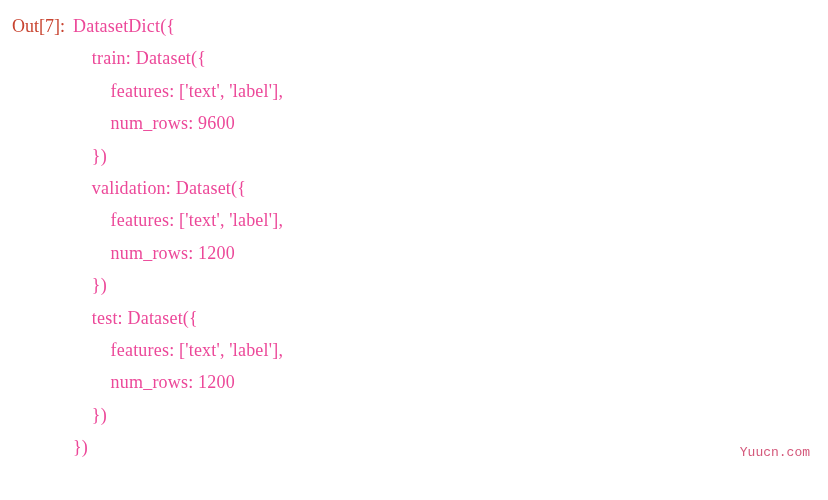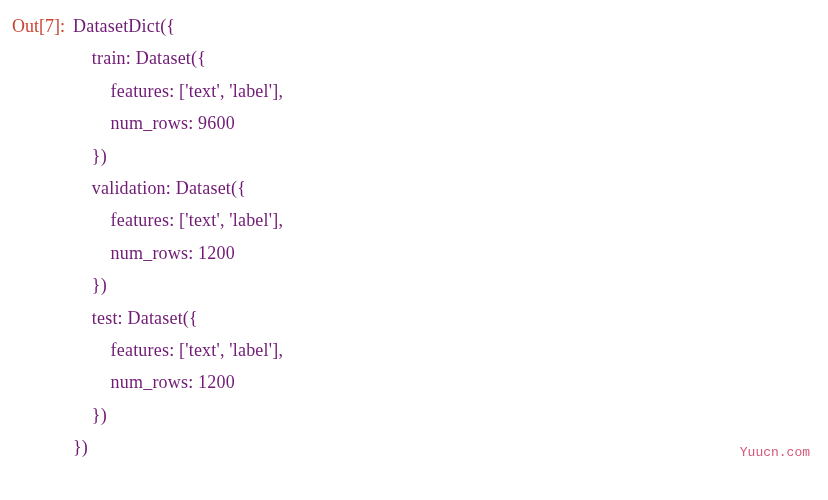--- a/index.html
+++ b/index.html
@@ -23,21 +23,21 @@
       font-family: Liberation Serif, serif;
     }
     .prompt {
       color: #c8432f;
       padding-right: 8px;
       padding-left: 12px;
       white-space: pre;
       flex-shrink: 0;
     }
     .code-output {
-      color: #701a75;
+      color: #ec4899;
       white-space: pre;
       letter-spacing: 0.2px;
     }
     .watermark {
       position: absolute;
       bottom: 36px;
       right: 18px;
       color: #d4577a;
       font-family: Liberation Mono, monospace;
       font-size: 13px;

